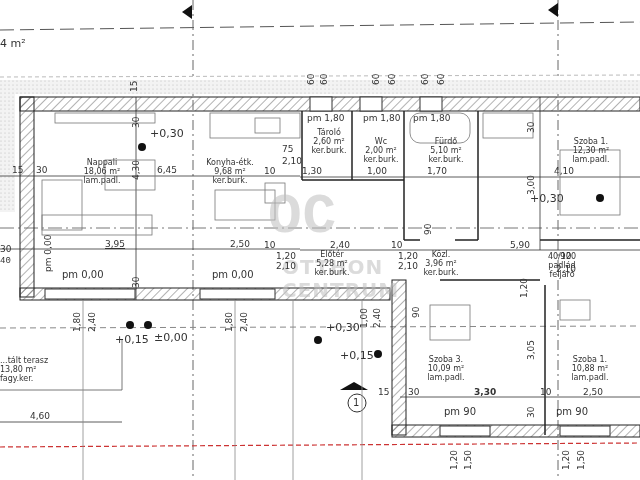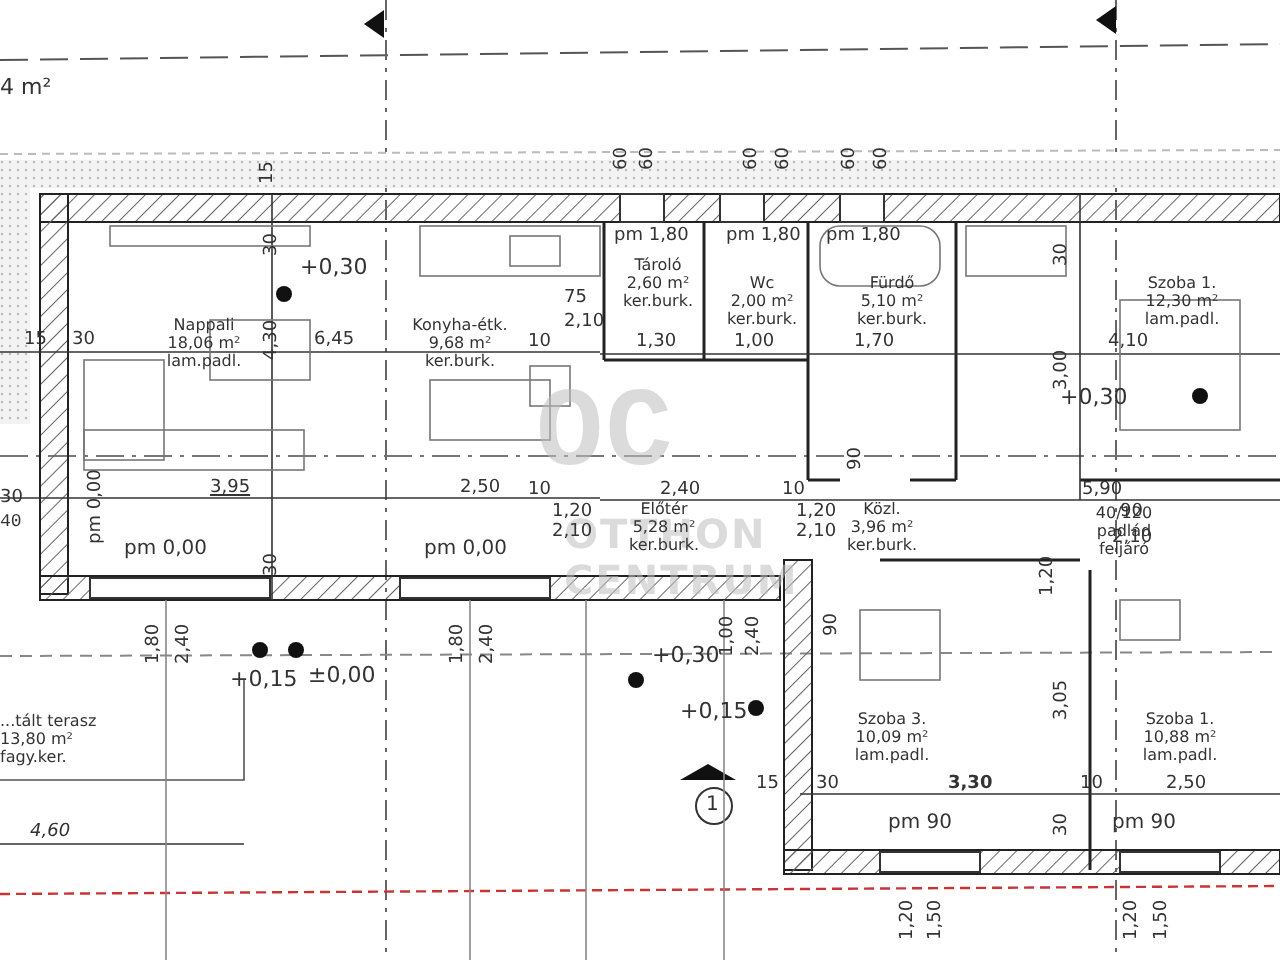--- a/index.html
+++ b/index.html
@@ -201,28 +201,28 @@
 <div class="t" style="left:307px;top:114px;font-size:9px;">pm 1,80</div>
 <div class="t" style="left:363px;top:114px;font-size:9px;">pm 1,80</div>
 <div class="t" style="left:413px;top:114px;font-size:9px;">pm 1,80</div>
 <div class="t" style="left:444px;top:407px;font-size:10px;">pm 90</div>
 <div class="t" style="left:556px;top:407px;font-size:10px;">pm 90</div>
 
 <div class="t" style="left:157px;top:166px;">6,45</div>
 <div class="t" style="left:105px;top:240px;text-decoration:underline;">3,95</div>
 <div class="t" style="left:230px;top:240px;">2,50</div>
 <div class="t" style="left:330px;top:241px;">2,40</div>
-<div class="t" style="left:318px;top:167px;">1,30</div>
+<div class="t" style="left:302px;top:167px;">1,30</div>
 <div class="t" style="left:367px;top:167px;">1,00</div>
 <div class="t" style="left:427px;top:167px;">1,70</div>
 <div class="t" style="left:554px;top:167px;">4,10</div>
-<div class="t" style="left:510px;top:241px;margin-left:31px;">5,90</div>
+<div class="t" style="left:510px;top:241px;">5,90</div>
 <div class="t" style="left:474px;top:388px;font-weight:bold;">3,30</div>
 <div class="t" style="left:583px;top:388px;">2,50</div>
-<div class="t" style="left:15px;top:412px;font-style:italic;">4,60</div>
+<div class="t" style="left:30px;top:412px;">4,60</div>
 <div class="t" style="left:12px;top:166px;">15</div>
 <div class="t" style="left:36px;top:166px;">30</div>
 <div class="t" style="left:378px;top:388px;">15</div>
 <div class="t" style="left:408px;top:388px;">30</div>
 <div class="t" style="left:540px;top:388px;">10</div>
 <div class="t" style="left:282px;top:145px;">75</div>
 <div class="t" style="left:282px;top:157px;">2,10</div>
 <div class="t" style="left:276px;top:262px;">2,10</div>
 <div class="t" style="left:398px;top:262px;">2,10</div>
 <div class="t" style="left:556px;top:265px;">2,10</div>

